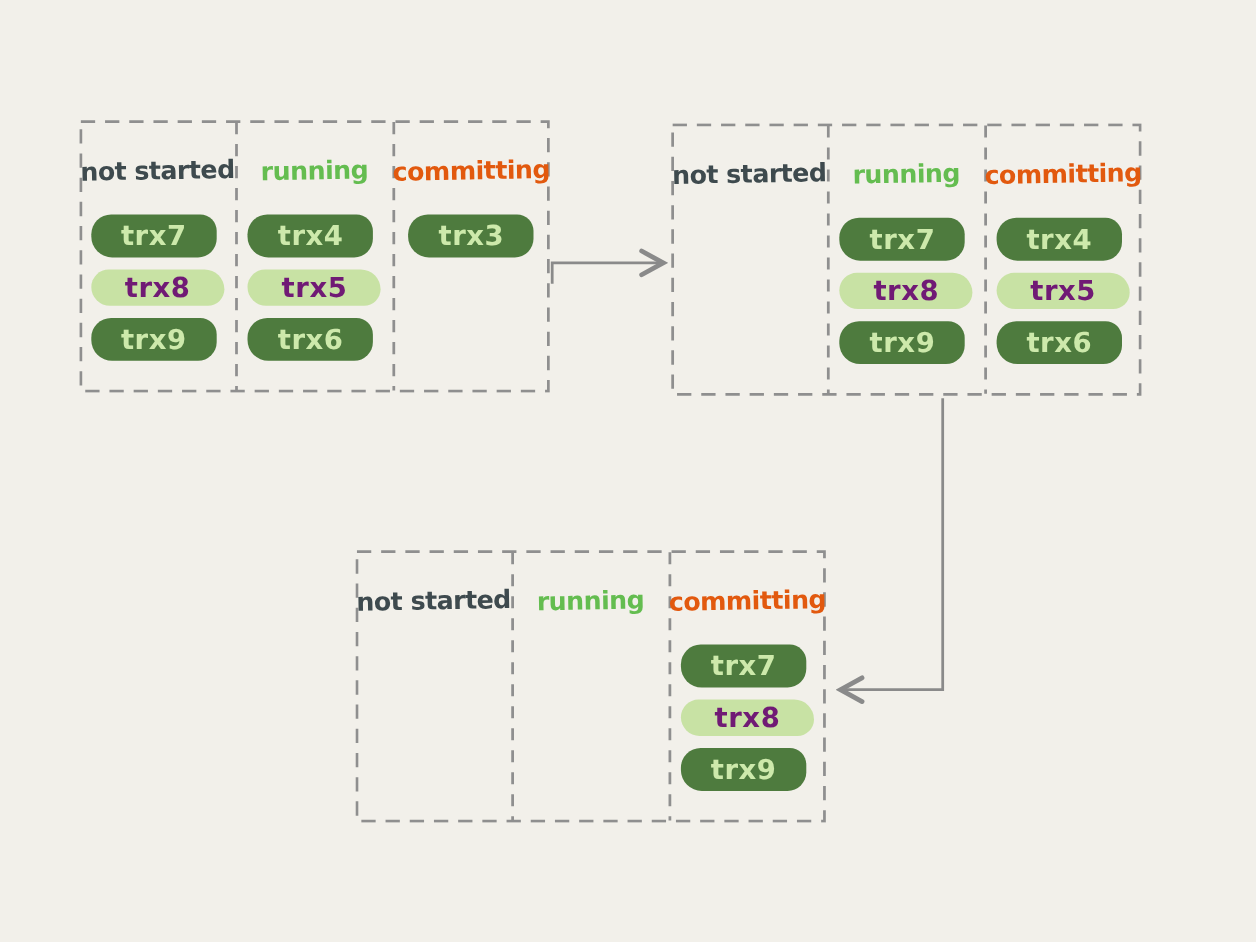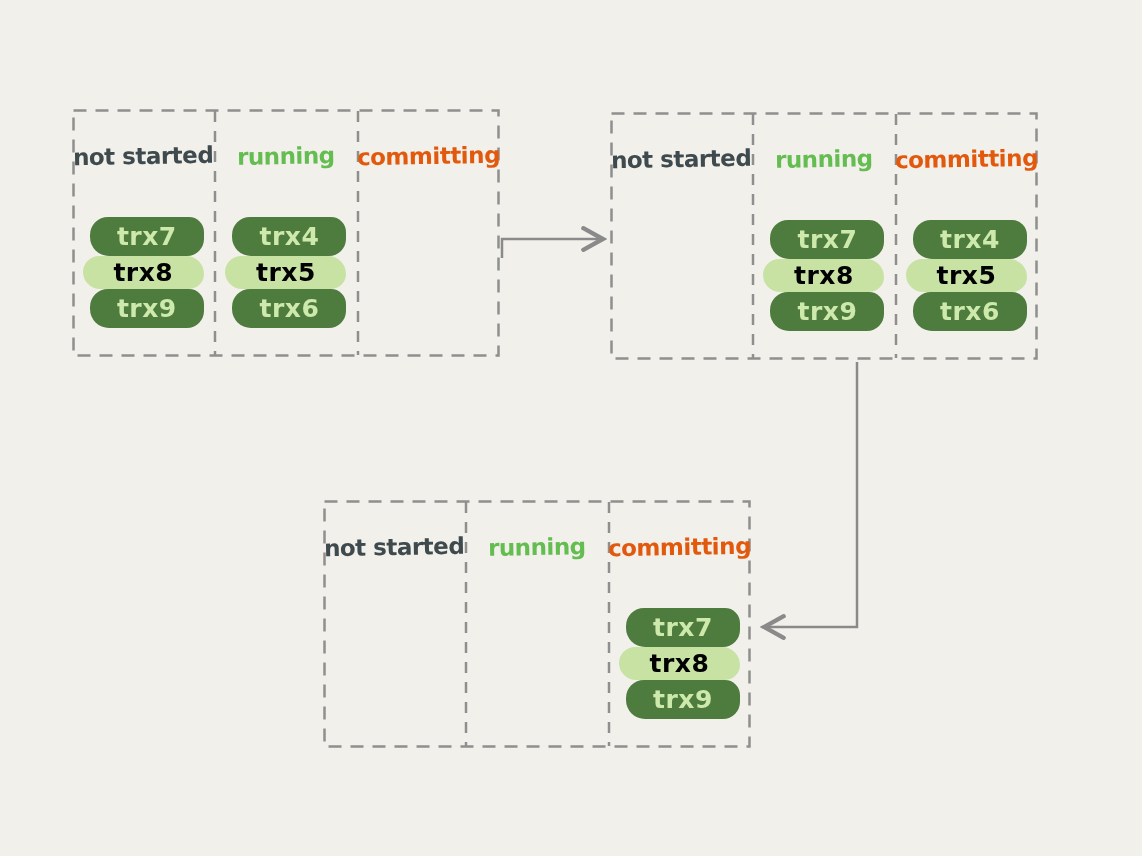--- a/index.html
+++ b/index.html
@@ -46,46 +46,46 @@
     font-size: 23px;
     font-weight: 700;
     letter-spacing: -0.5px;
     white-space: nowrap;
     transform: rotate(-1deg);
   }
   .lbl-not-started { color: #3e4a4e; }
   .lbl-running     { color: #64bd50; }
   .lbl-committing  { color: #e2590e; }
   .pills {
-    margin-top: 44px;
+    margin-top: 22px;
     display: flex;
     flex-direction: column;
-    align-items: flex-end;
-    gap: 0;
+    align-items: flex-start;
+    gap: 11px;
   }
   .pill {
     display: flex;
     align-items: center;
     justify-content: center;
     font-size: 25px;
     font-weight: 700;
     letter-spacing: 0.5px;
   }
   .pill.dark {
     width: 114px;
     height: 39px;
     background: #4e7b3e;
     color: #cde9ab;
     border-radius: 18px 15px 17px 19px;
   }
   .pill.light {
     width: 121px;
     height: 33px;
     background: #c8e2a4;
-    color: #000000;
+    color: #701a75;
     border-radius: 16px 18px 15px 17px;
   }
   #arrow-layer {
     position: absolute;
     left: 0; top: 0;
     width: 1142px;
     height: 856px;
     pointer-events: none;
   }
 </style>
@@ -113,20 +113,21 @@
         <div class="col-label lbl-running">running</div>
         <div class="pills">
           <div class="pill dark">trx4</div>
           <div class="pill light">trx5</div>
           <div class="pill dark">trx6</div>
         </div>
       </div>
       <div class="column">
         <div class="col-label lbl-committing">committing</div>
         <div class="pills">
+          <div class="pill dark">trx3</div>
         </div>
       </div>
     </div>
   </div>
 
   <div class="group" style="left:610px; top:112px;">
     <svg class="group-border" viewBox="0 0 428 248">
       <rect x="1.5" y="1.5" width="425" height="245" fill="none" stroke="#8f8f8f" stroke-width="2.5" stroke-dasharray="13 9"></rect>
       <line x1="143" y1="2" x2="143" y2="246" stroke="#8f8f8f" stroke-width="2.5" stroke-dasharray="11 9"></line>
       <line x1="286" y1="2" x2="286" y2="246" stroke="#8f8f8f" stroke-width="2.5" stroke-dasharray="11 9"></line>

